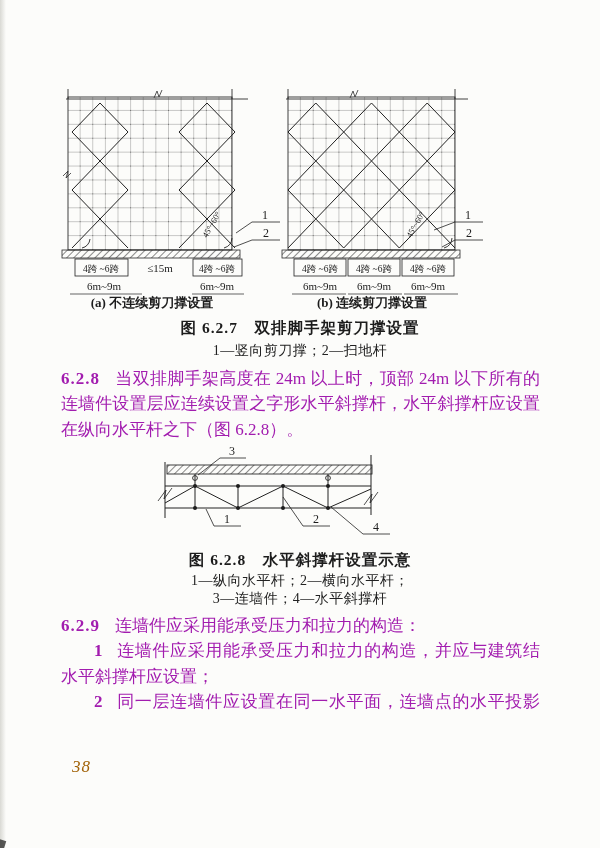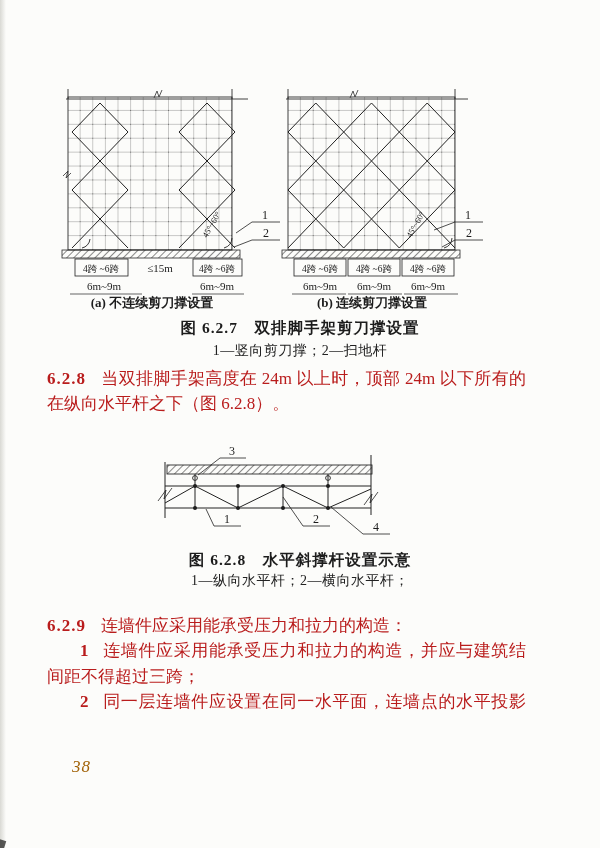--- a/index.html
+++ b/index.html
@@ -10,21 +10,21 @@
     color:#1c1c1c;
   }
   .scan-edge{position:absolute;left:0;top:0;width:6px;height:100%;
     background:linear-gradient(to right,#d9d9d4,#fcfcfa);}
   .corner-mark{position:absolute;left:0;bottom:0;width:10px;height:12px;
     background:#3a3a38;transform:rotate(18deg) translate(-4px,5px);opacity:.85;}
   .abs{position:absolute;}
   .center{text-align:center;width:100%;}
   .fig-caption{font-weight:bold;font-size:15.5px;letter-spacing:1px;}
   .fig-legend{font-size:14px;letter-spacing:.5px;color:#222;}
-  .body-par{left:47px;width:479px;font-size:17px;line-height:25.4px;color:#b91c1c;}
+  .body-par{left:61px;width:479px;font-size:17px;line-height:25.4px;color:#a21caf;}
   .line{white-space:nowrap;}
   .fill{text-align:justify;text-align-last:justify;white-space:normal;}
   .cnum{font-weight:bold;margin-right:15px;letter-spacing:1px;text-align:center;}
   .inum{font-weight:bold;margin-right:14px;}
   .indent{padding-left:33px;}
   .pageno{font-style:italic;font-size:17px;color:#a16207;letter-spacing:1px;}
   svg{font-family:"Liberation Serif","DejaVu Serif",serif;}
   svg text{fill:#1c1c1c;}
 </style>
 </head>
@@ -130,20 +130,21 @@
     <text x="318" y="221" font-size="13" font-weight="bold" text-anchor="middle">(b) 连续剪刀撑设置</text>
   </svg>
 
   <div class="abs center fig-caption" style="top:318px;">图 6.2.7　双排脚手架剪刀撑设置</div>
   <div class="abs center fig-legend" style="top:342px;">1—竖向剪刀撑；2—扫地杆</div>
 
   <div class="abs body-par" style="top:366px;">
     <div class="line fill">
       <span class="cnum">6.2.8</span><span>当双排脚手架高度在 24m 以上时，顶部 24m 以下所有的</span>
     </div>
+    <div class="line fill">连墙件设置层应连续设置之字形水平斜撑杆，水平斜撑杆应设置</div>
     <div class="line">在纵向水平杆之下（图 6.2.8）。</div>
   </div>
 
   <svg class="abs" style="left:140px;top:444px;" width="330" height="104" viewBox="0 0 330 104">
     <defs>
       <pattern id="hatchW" patternUnits="userSpaceOnUse" width="5" height="5" patternTransform="rotate(45)">
         <line x1="0" y1="0" x2="0" y2="5" stroke="#2a2a2a" stroke-width="1.1"></line>
       </pattern>
     </defs>
     <rect x="27" y="21" width="205" height="9" fill="url(#hatchW)" stroke="#2a2a2a" stroke-width="0.9"></rect>
@@ -189,29 +190,30 @@
       <line x1="163" y1="82" x2="190" y2="82" stroke="#222" stroke-width="0.8"></line>
       <text x="176" y="79" font-size="12" text-anchor="middle">2</text>
       <line x1="191" y1="63" x2="223" y2="90" stroke="#222" stroke-width="0.8"></line>
       <line x1="223" y1="90" x2="250" y2="90" stroke="#222" stroke-width="0.8"></line>
       <text x="236" y="87" font-size="12" text-anchor="middle">4</text>
     </g>
   </svg>
 
   <div class="abs center fig-caption" style="top:550px;">图 6.2.8　水平斜撑杆设置示意</div>
   <div class="abs center fig-legend" style="top:572px;">1—纵向水平杆；2—横向水平杆；</div>
+  <div class="abs center fig-legend" style="top:590px;">3—连墙件；4—水平斜撑杆</div>
 
   <div class="abs body-par" style="top:613px;">
     <div class="line">
       <span class="cnum">6.2.9</span><span>连墙件应采用能承受压力和拉力的构造：</span>
     </div>
     <div class="line fill indent">
       <span class="inum">1</span><span>连墙件应采用能承受压力和拉力的构造，并应与建筑结</span>
     </div>
-    <div class="line">间距不得超过三跨；</div>
+    <div class="line">水平斜撑杆应设置；</div>
     <div class="line fill indent">
       <span class="inum">2</span><span>同一层连墙件应设置在同一水平面，连墙点的水平投影</span>
     </div>
   </div>
 
   <div class="abs pageno" style="left:72px;top:757px;">38</div>
 
   <div class="corner-mark"></div>
 </div>
 

